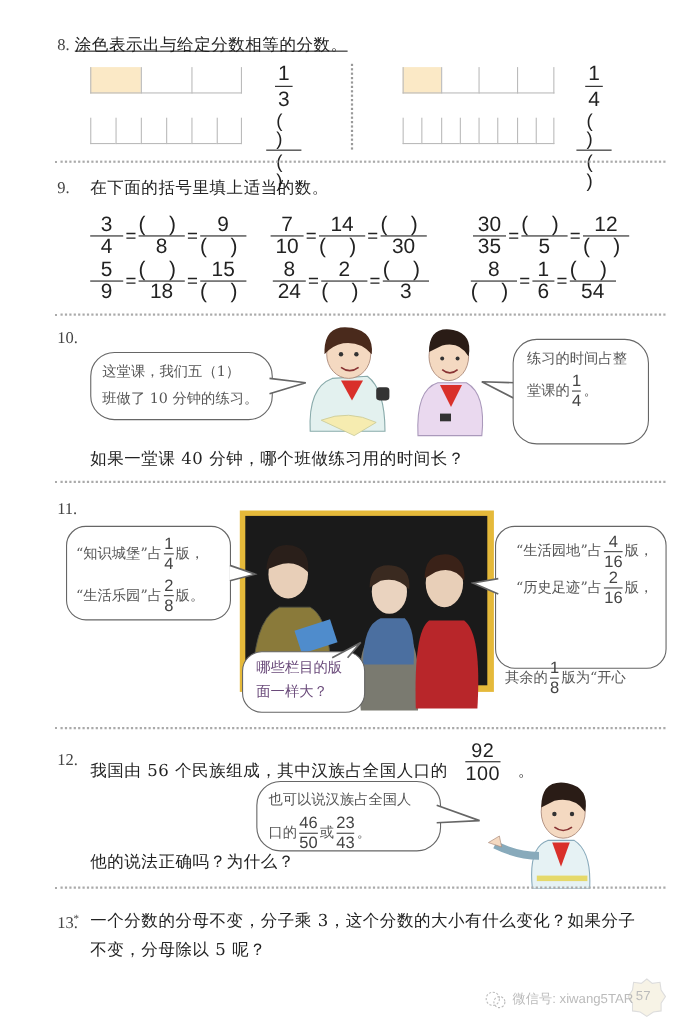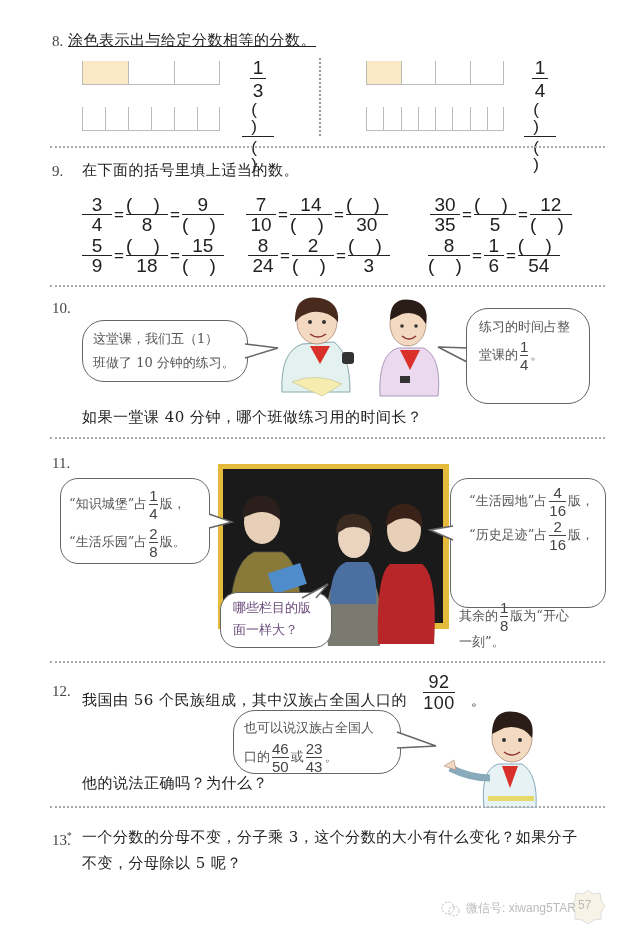--- a/index.html
+++ b/index.html
@@ -330,21 +330,20 @@
         <span class="den">16</span>
       </span><span>版，</span>
   </div>
   <div style="line-height:32px;margin-top:48px;">
     <span>其余的</span><span class="inline-frac">
         <span class="num">1</span>
         <span class="line"></span>
         <span class="den">8</span>
       </span><span>版为“开心</span>
   </div>
-  <div style="line-height:18px;">一刻”。</div>
 </div>
 <svg class="tail" style="left:428px;top:524px;" width="26" height="20">
   <path d="M25 2 L2 6 L25 16" fill="#fff" stroke="#666" stroke-width="1.5"></path>
 </svg>
 
 <div class="bubble" style="left:220px;top:592px;width:112px;height:56px;padding:4px 12px;line-height:22px;border-radius:18px;color:#6a4a7a;">
   <div>哪些栏目的版</div>
   <div>面一样大？</div>
 </div>
 <svg class="tail" style="left:300px;top:582px;" width="30" height="18">

